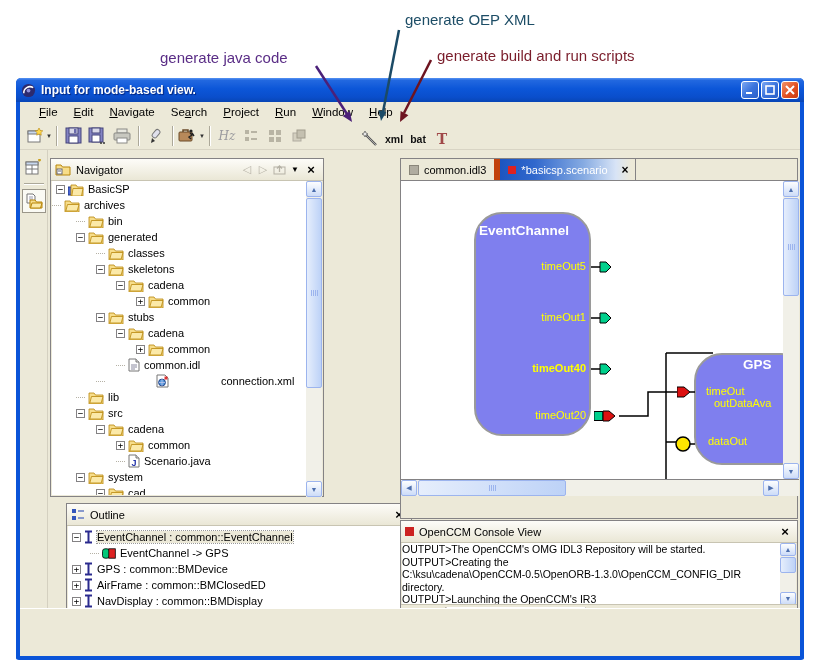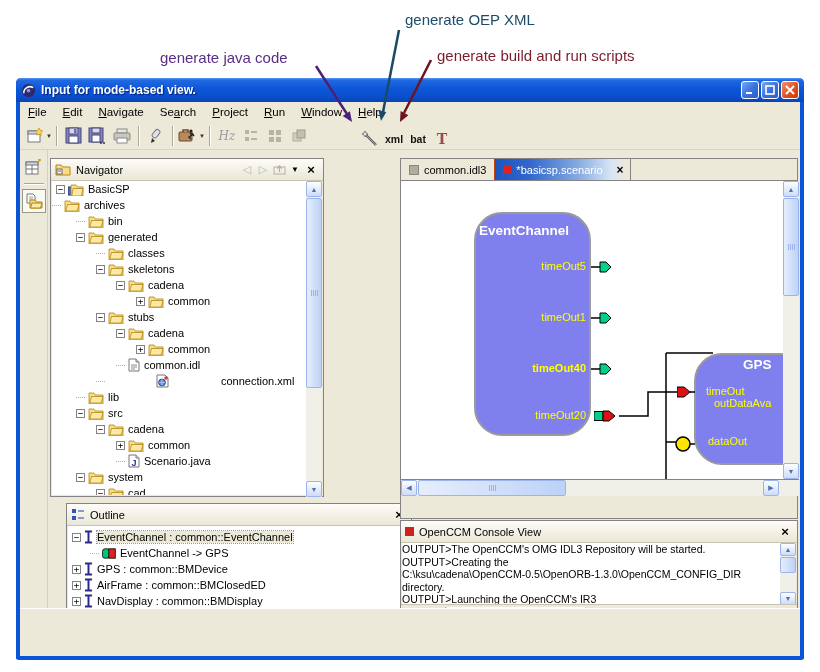--- a/index.html
+++ b/index.html
@@ -19,21 +19,21 @@
               background:linear-gradient(180deg,#5693f2 0%,#2268e0 10%,#0c56d8 45%,#0a4ecb 80%,#0845b5 100%);
               display:flex; align-items:center; padding:0 5px; }
   .titlebar .title { color:#fff; font-weight:bold; font-size:12px; margin-left:5px; flex:1;
                      text-shadow:1px 1px 1px #00227a; }
   .tb-btn { width:18px; height:18px; border:1px solid #fff; border-radius:3px; margin-left:2px;
             display:flex; align-items:center; justify-content:center;
             background:linear-gradient(135deg,#7da8f2 0%,#3b74dd 50%,#2a5ec8 100%); }
   .tb-btn.close { background:linear-gradient(135deg,#f0926a 0%,#e25022 55%,#c83a10 100%); }
   .app-icon { width:15px; height:15px; }
 
-  .menubar { height:20px; background:#ece9d8; display:flex; align-items:center; padding-left:0;
+  .menubar { height:20px; background:#ece9d8; display:flex; align-items:center; padding-left:11px;
              font-size:11.5px; }
   .menu-item { padding:2px 8px; }
   .menu-item u { text-decoration:underline; }
 
   .toolbar { height:28px; background:#ece9d8; border-bottom:1px solid #d8d4c4; position:relative;
              display:flex; align-items:center; padding-left:6px; }
   .tool-btn { height:22px; min-width:24px; display:flex; align-items:center; justify-content:center; }
   .tool-sep { width:2px; height:20px; margin:0 4px; border-left:1px solid #aca899; border-right:1px solid #fff; }
   .caret { font-size:6px; color:#333; margin-left:2px; }
   .txt-tool { font-weight:bold; font-size:10.5px; color:#111; }
@@ -81,21 +81,21 @@
   .grip.h { flex-direction:row; }
 
   
   #outline-body { position:absolute; left:1px; right:1px; top:22px; bottom:1px; background:#fff; overflow:hidden;
                   padding-top:3px; }
 
   
   #editor { position:absolute; left:380px; top:8px; width:398px; height:361px; border:1px solid #848284;
             background:#ece9d8; }
   .etabs { height:22px; display:flex; align-items:stretch; border-bottom:1px solid #848284; background:#ece9d8; }
-  .etab { display:flex; align-items:center; padding:0 8px; font-size:11px; gap:5px; border-right:1px solid #c2410c; }
+  .etab { display:flex; align-items:center; padding:0 8px; font-size:11px; gap:5px; border-right:6px solid #c2410c; }
   .etab .ticon { width:10px; height:10px; background:#b0aca0; border:1px solid #8a867a; }
   .etab.active { background:linear-gradient(90deg,#1c55c0 0%,#3168cd 30%,#86abe2 72%,#d8e4f6 100%); color:#fff; border-right:none; }
   .etab.active .ticon { width:8px; height:8px; background:#dd2222; border:none; }
   .etab-close { display:flex; align-items:center; padding:0 6px; font-weight:bold; font-size:12px;
                 background:linear-gradient(90deg,#d8e4f6,#ece9d8 80%); border-right:1px solid #848284; }
 
   #canvas { position:absolute; left:0; top:22px; width:398px; height:298px; background:#fff; overflow:hidden; }
   #diagram-lines { position:absolute; left:0; top:0; z-index:1; }
   .comp { position:absolute; background:#7f7fee; border:2px solid #9a9a9a; border-radius:28px; z-index:2; }
   .comp-title { position:absolute; color:#fff; font-weight:bold; font-size:13.5px; z-index:3; white-space:nowrap; }

